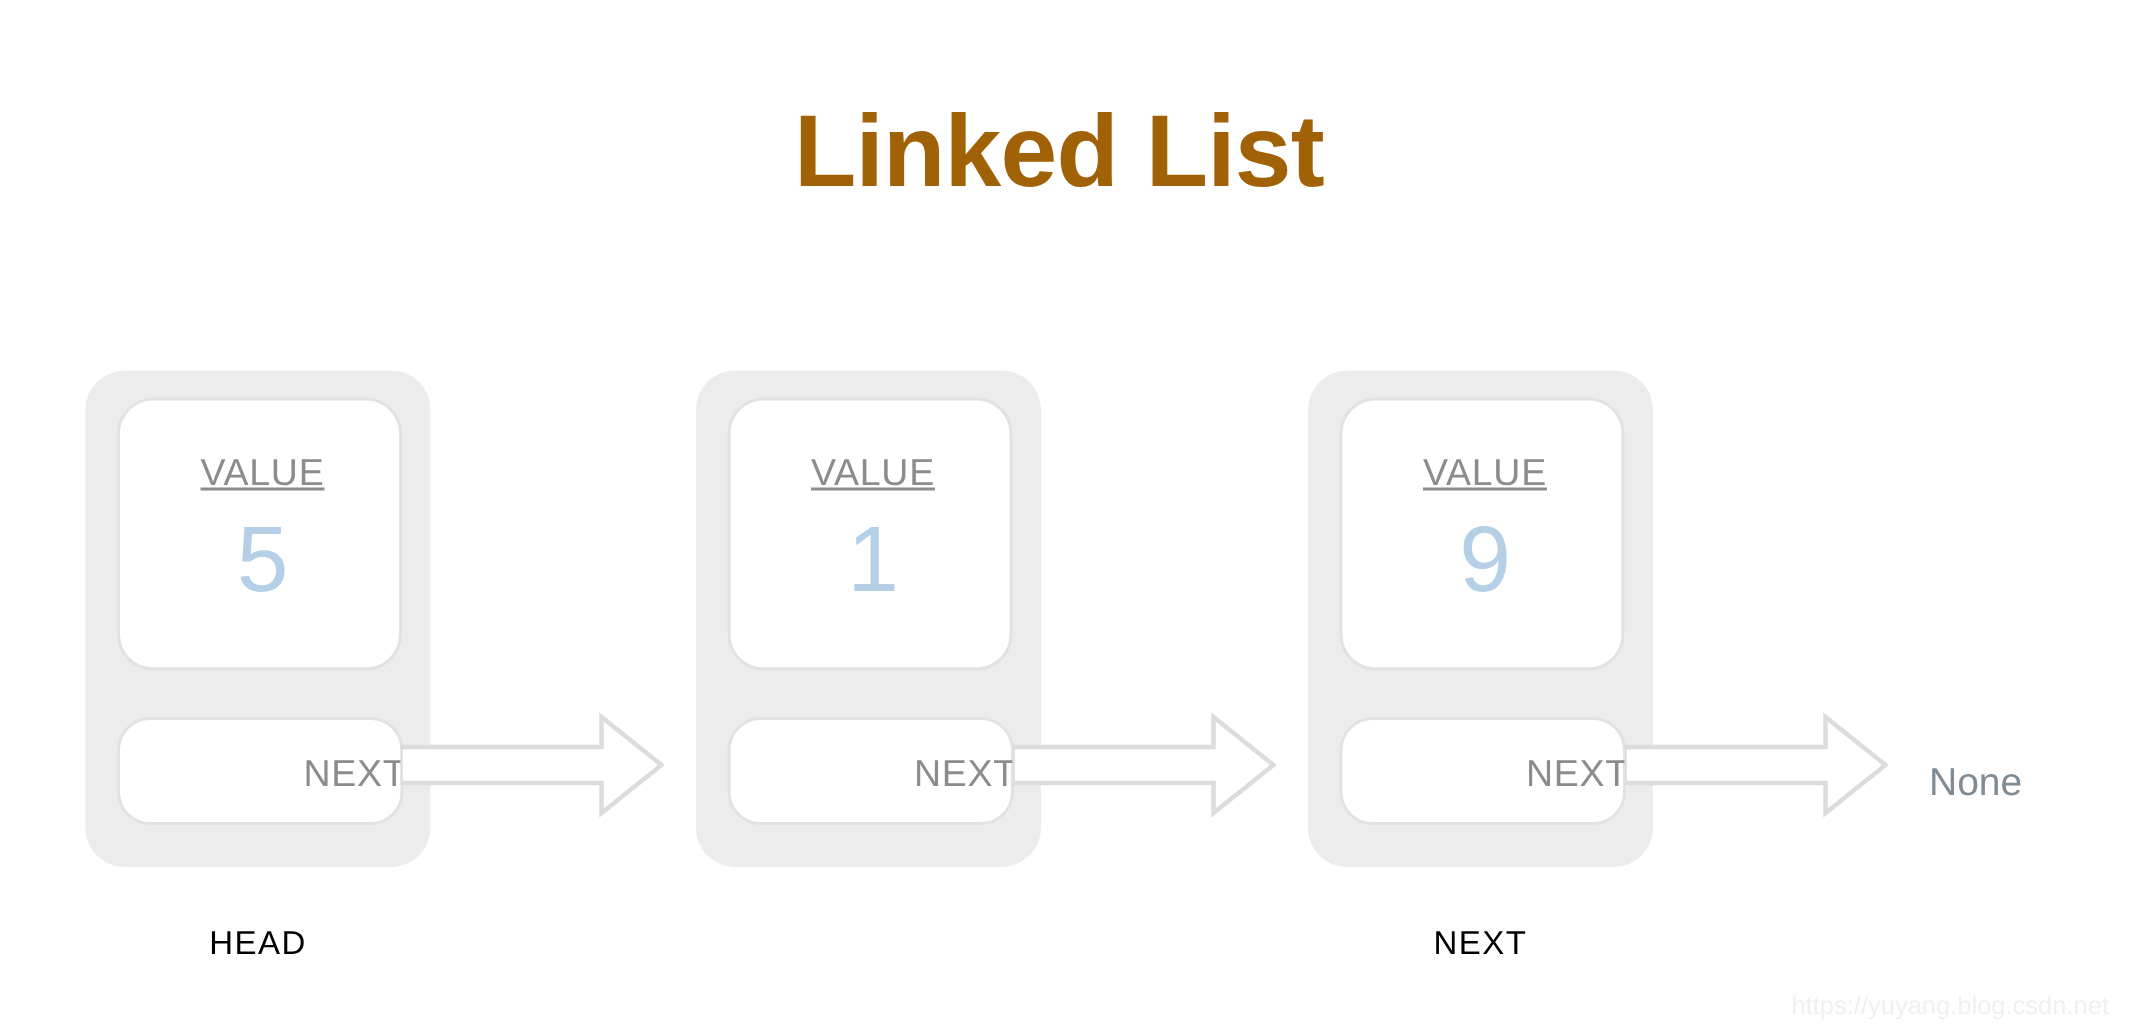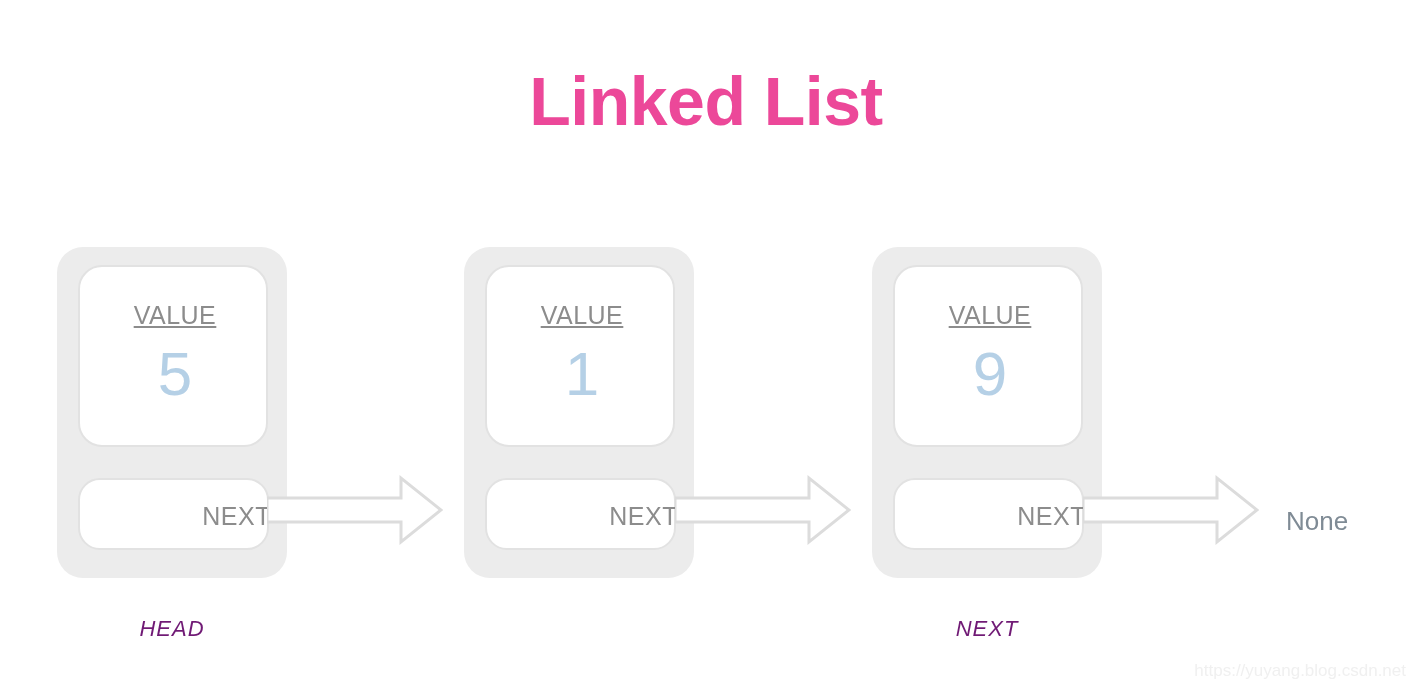--- a/index.html
+++ b/index.html
@@ -18,21 +18,21 @@
 
   
   #diagram-title {
     position: absolute;
     left: 0;
     top: 18px;
     width: 1412px;
     text-align: center;
     font-size: 68px;
     font-weight: bold;
-    color: #ec4899;
+    color: #a16207;
     letter-spacing: -0.5px;
     line-height: 1.1;
     white-space: nowrap;
   }
 
   
   #node-stage {
     position: absolute;
     left: 0;
     top: 0;
@@ -139,24 +139,23 @@
     margin-top: 14px;
   }
 
   
   .node-caption {
     position: absolute;
     top: 618px;
     width: 230px;
     text-align: center;
     font-size: 22px;
-    color: #701a75;
+    color: #000000;
     letter-spacing: 1px;
     line-height: 1;
-    font-style: italic;
   }
 
   
   #watermark {
     position: absolute;
     right: 14px;
     bottom: 6px;
     font-size: 17px;
     color: #f0f0f0;
     line-height: 1;

